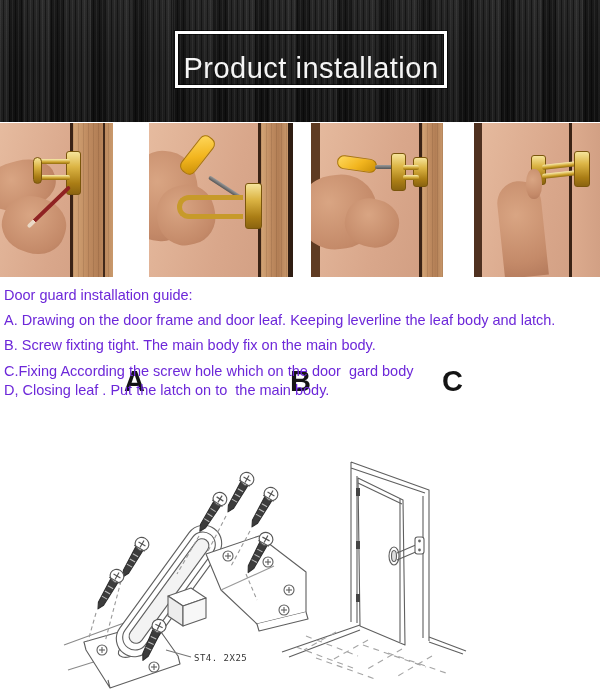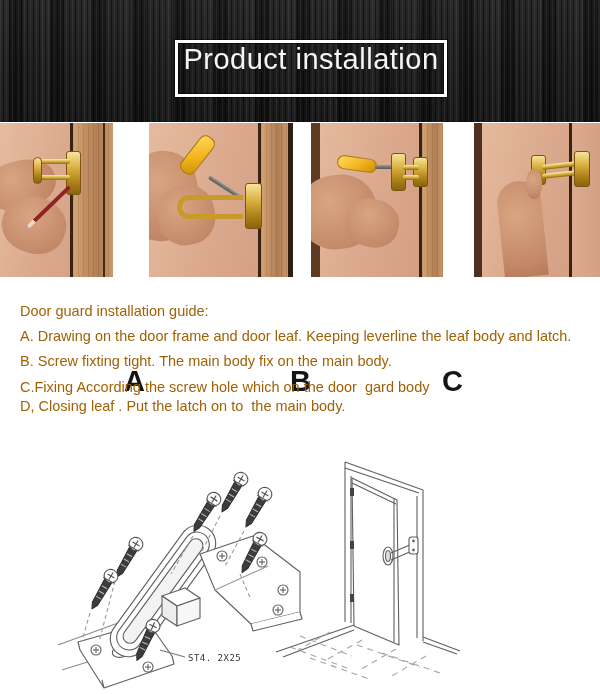--- a/index.html
+++ b/index.html
@@ -5,23 +5,23 @@
   html,body{margin:0;padding:0;background:#fff;}
   .page{position:relative;width:600px;height:694px;background:#fff;overflow:hidden;
         font-family:"Liberation Sans",sans-serif;}
 
   
   .banner{position:absolute;left:0;top:0;width:600px;height:122px;
     background:
       repeating-linear-gradient(90deg, rgba(255,255,255,.06) 0 1px, rgba(0,0,0,0) 1px 3px, rgba(0,0,0,.45) 3px 4px, rgba(0,0,0,0) 4px 6px),
       repeating-linear-gradient(90deg, rgba(255,255,255,.04) 0 9px, rgba(0,0,0,.25) 9px 23px, rgba(255,255,255,.02) 23px 41px),
       linear-gradient(180deg,#232323,#1a1a1a 55%,#151515);}
-  .title-box{position:absolute;left:175px;top:40px;width:272px;height:57px;box-sizing:border-box;
+  .title-box{position:absolute;left:175px;top:31px;width:272px;height:57px;box-sizing:border-box;
     border:3px solid #fff;box-shadow:0 0 0 1px rgba(0,0,0,.55), inset 0 0 0 1px rgba(0,0,0,.55);
-    display:flex;align-items:flex-start;justify-content:center;}
+    display:flex;align-items:flex-end;justify-content:center;}
   .title-box span{color:#f5f5f5;font-size:29px;letter-spacing:.5px;}
 
   
   .photos{position:absolute;left:0;top:123px;width:600px;height:154px;background:#fff;}
   .photo{position:absolute;top:0;height:154px;margin:0;overflow:hidden;
     background:linear-gradient(105deg,#e6bb9f,#d9a78b 55%,#cf9c80);}
   .pa{left:0;width:113px;} .pb{left:149px;width:144px;} .pc{left:311px;width:132px;} .pd{left:474px;width:126px;}
   .photo *{position:absolute;}
   .plabel{position:absolute;top:244px;font-size:29px;font-weight:bold;color:#141414;line-height:1;}
   .la{left:124px;} .lb{left:290px;} .lc{left:442px;}
@@ -34,25 +34,25 @@
   .wood-edge{top:0;height:100%;width:3px;background:#40281a;}
   .hand{background:radial-gradient(circle at 40% 35%,#d9a583,#c48a69 70%,#b47a5c);border-radius:46%;}
   .gold{background:linear-gradient(180deg,#f6e49a,#dcb545 35%,#aa7d15 75%,#8b6410);border:1px solid #7a560c;border-radius:3px;box-sizing:border-box;}
   .goldbar{background:linear-gradient(180deg,#f9edb0,#cda22b 60%,#8f6a10);border-radius:2px;height:5px;}
 
   .driver-handle{background:linear-gradient(135deg,#ffd95f,#f2b51e 55%,#c98e07);border:1px solid #a97708;border-radius:7px;box-sizing:border-box;}
   .driver-shaft{background:linear-gradient(180deg,#9a9a9a,#555);height:4px;border-radius:2px;}
   .pencil{height:4px;background:linear-gradient(90deg,#ead9c6 0 9px,#8f2222 9px 100%);border-radius:2px;}
 
   
-  .guide p{position:absolute;left:4px;margin:16px;color:#a16207;font-size:14.5px;white-space:pre-wrap;}
+  .guide p{position:absolute;left:4px;margin:0;color:#6d28d9;font-size:14.5px;white-space:pre-wrap;}
   .g-title{top:287px;} .s0{top:312px;} .s1{top:337px;} .s2{top:363px;} .s3{top:382px;}
 
   
-  .diagrams{position:absolute;left:0;top:404px;width:531px;height:290px;}
+  .diagrams{position:absolute;left:0;top:404px;width:531px;height:290px;padding-left:6px;}
   svg{display:block;}
 </style>
 </head>
 <body>
 
 <div class="page">
 
   <header class="banner">
     <div class="title-box">
       <span>Product installation</span>

